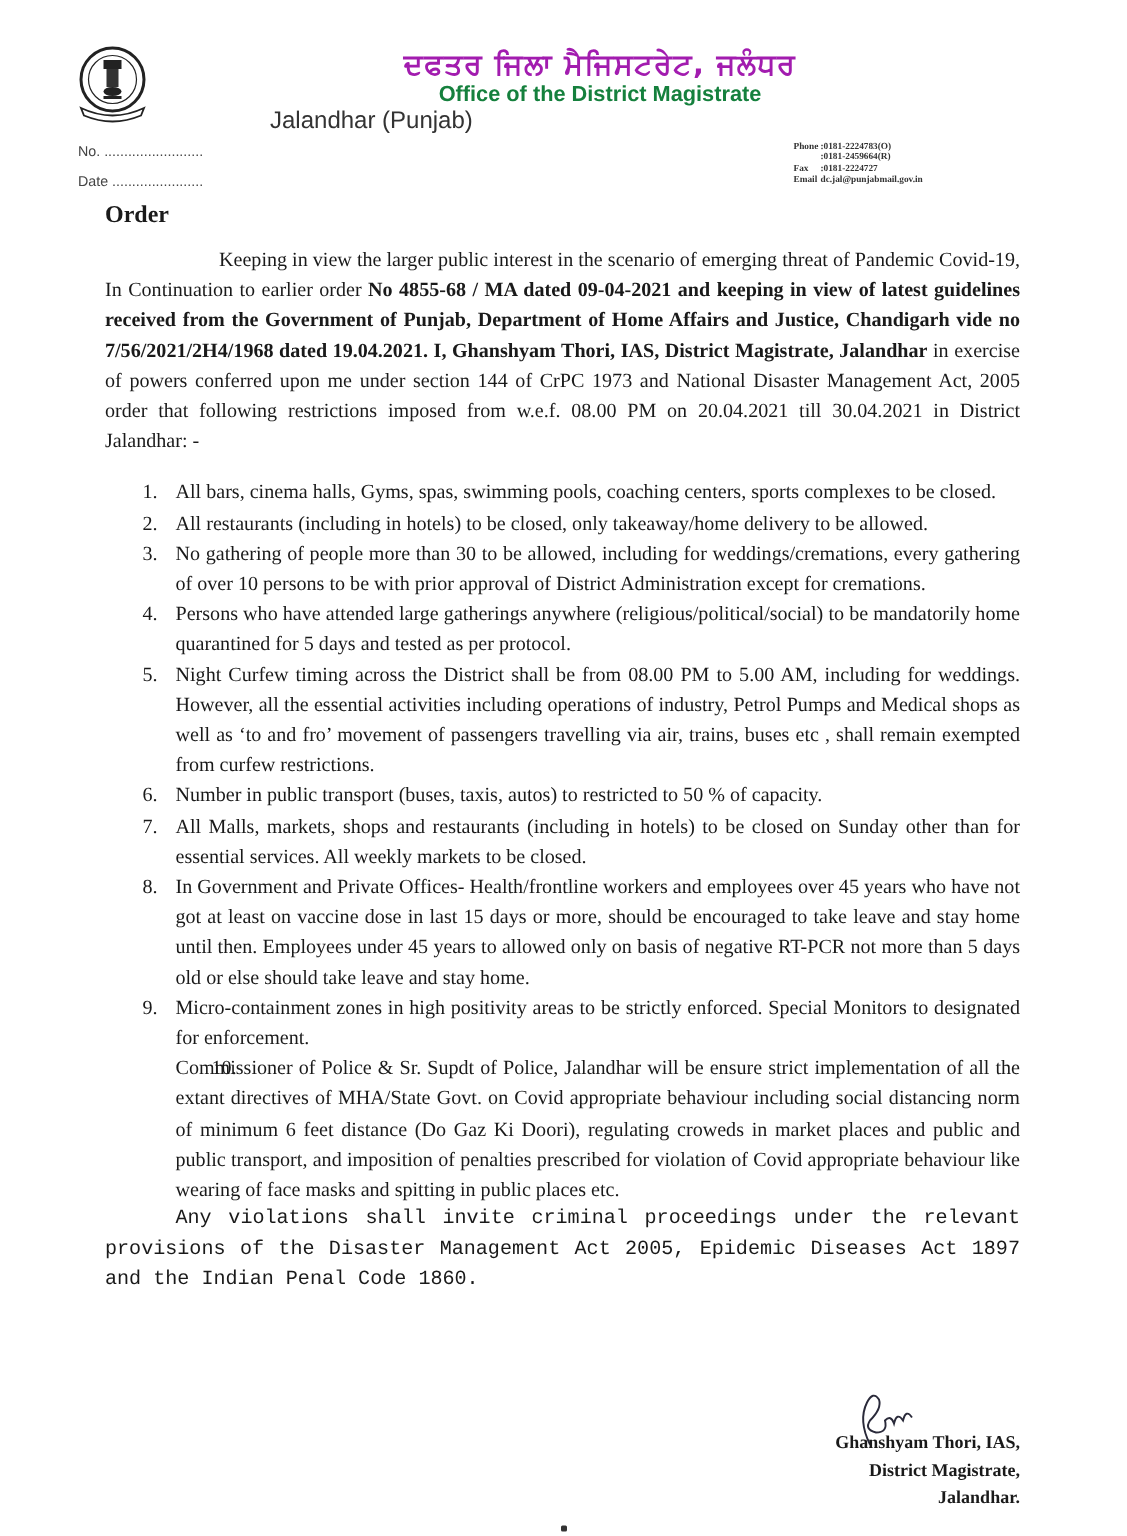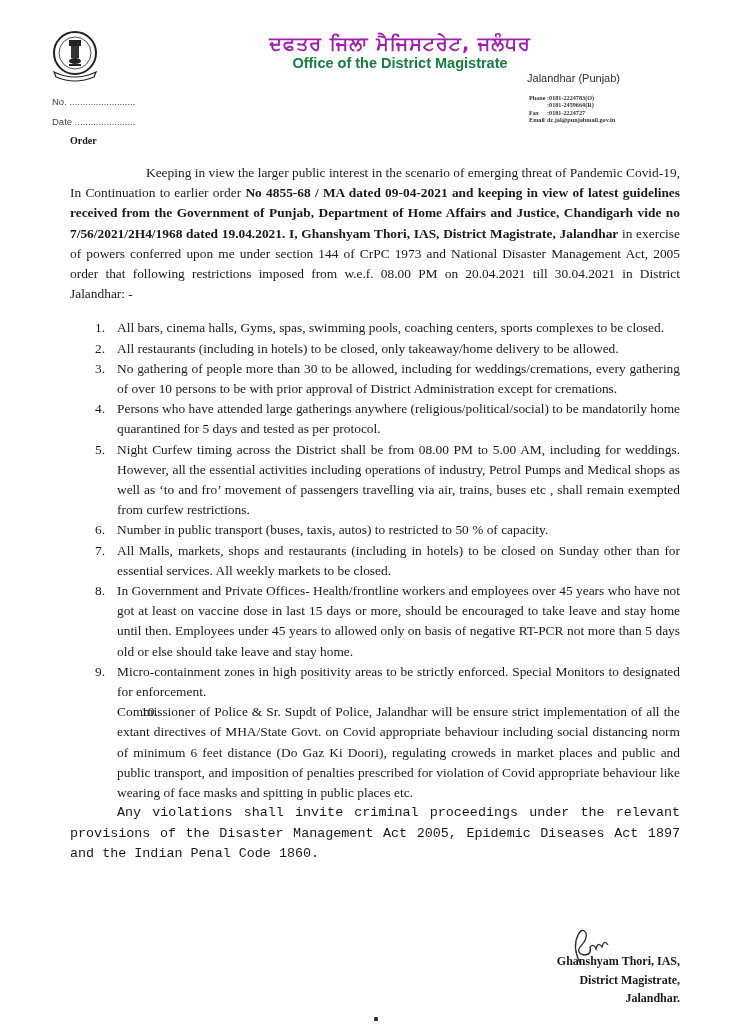--- a/index.html
+++ b/index.html
@@ -50,23 +50,23 @@
       font-family: "Liberation Sans", sans-serif;
       font-size: 14.5px;
       font-weight: bold;
       color: #15803d;
     }
     .hdr-place {
       position: absolute;
       left: 180px;
       top: 72px;
       width: 440px;
-      text-align: right;
+      text-align: left;
       font-family: "Liberation Sans", sans-serif;
-      font-size: 11px;
+      font-size: 16px;
       color: #333;
     }
     .ref-line {
       position: absolute;
       left: 52px;
       font-family: "Liberation Sans", sans-serif;
       font-size: 9.5px;
       color: #444;
     }
     .ref-no { top: 96px; }
@@ -80,21 +80,21 @@
       font-weight: bold;
       line-height: 7.4px;
       color: #333;
     }
     .contact .row { display: flex; }
     .contact .lbl { width: 18px; }
     .order-title {
       position: absolute;
       left: 70px;
       top: 135px;
-      font-size: 10px;
+      font-size: 16px;
       font-weight: bold;
     }
     .content {
       position: absolute;
       left: 70px;
       top: 163px;
       width: 610px;
       font-size: 13.4px;
       line-height: 20.2px;
       text-align: justify;

